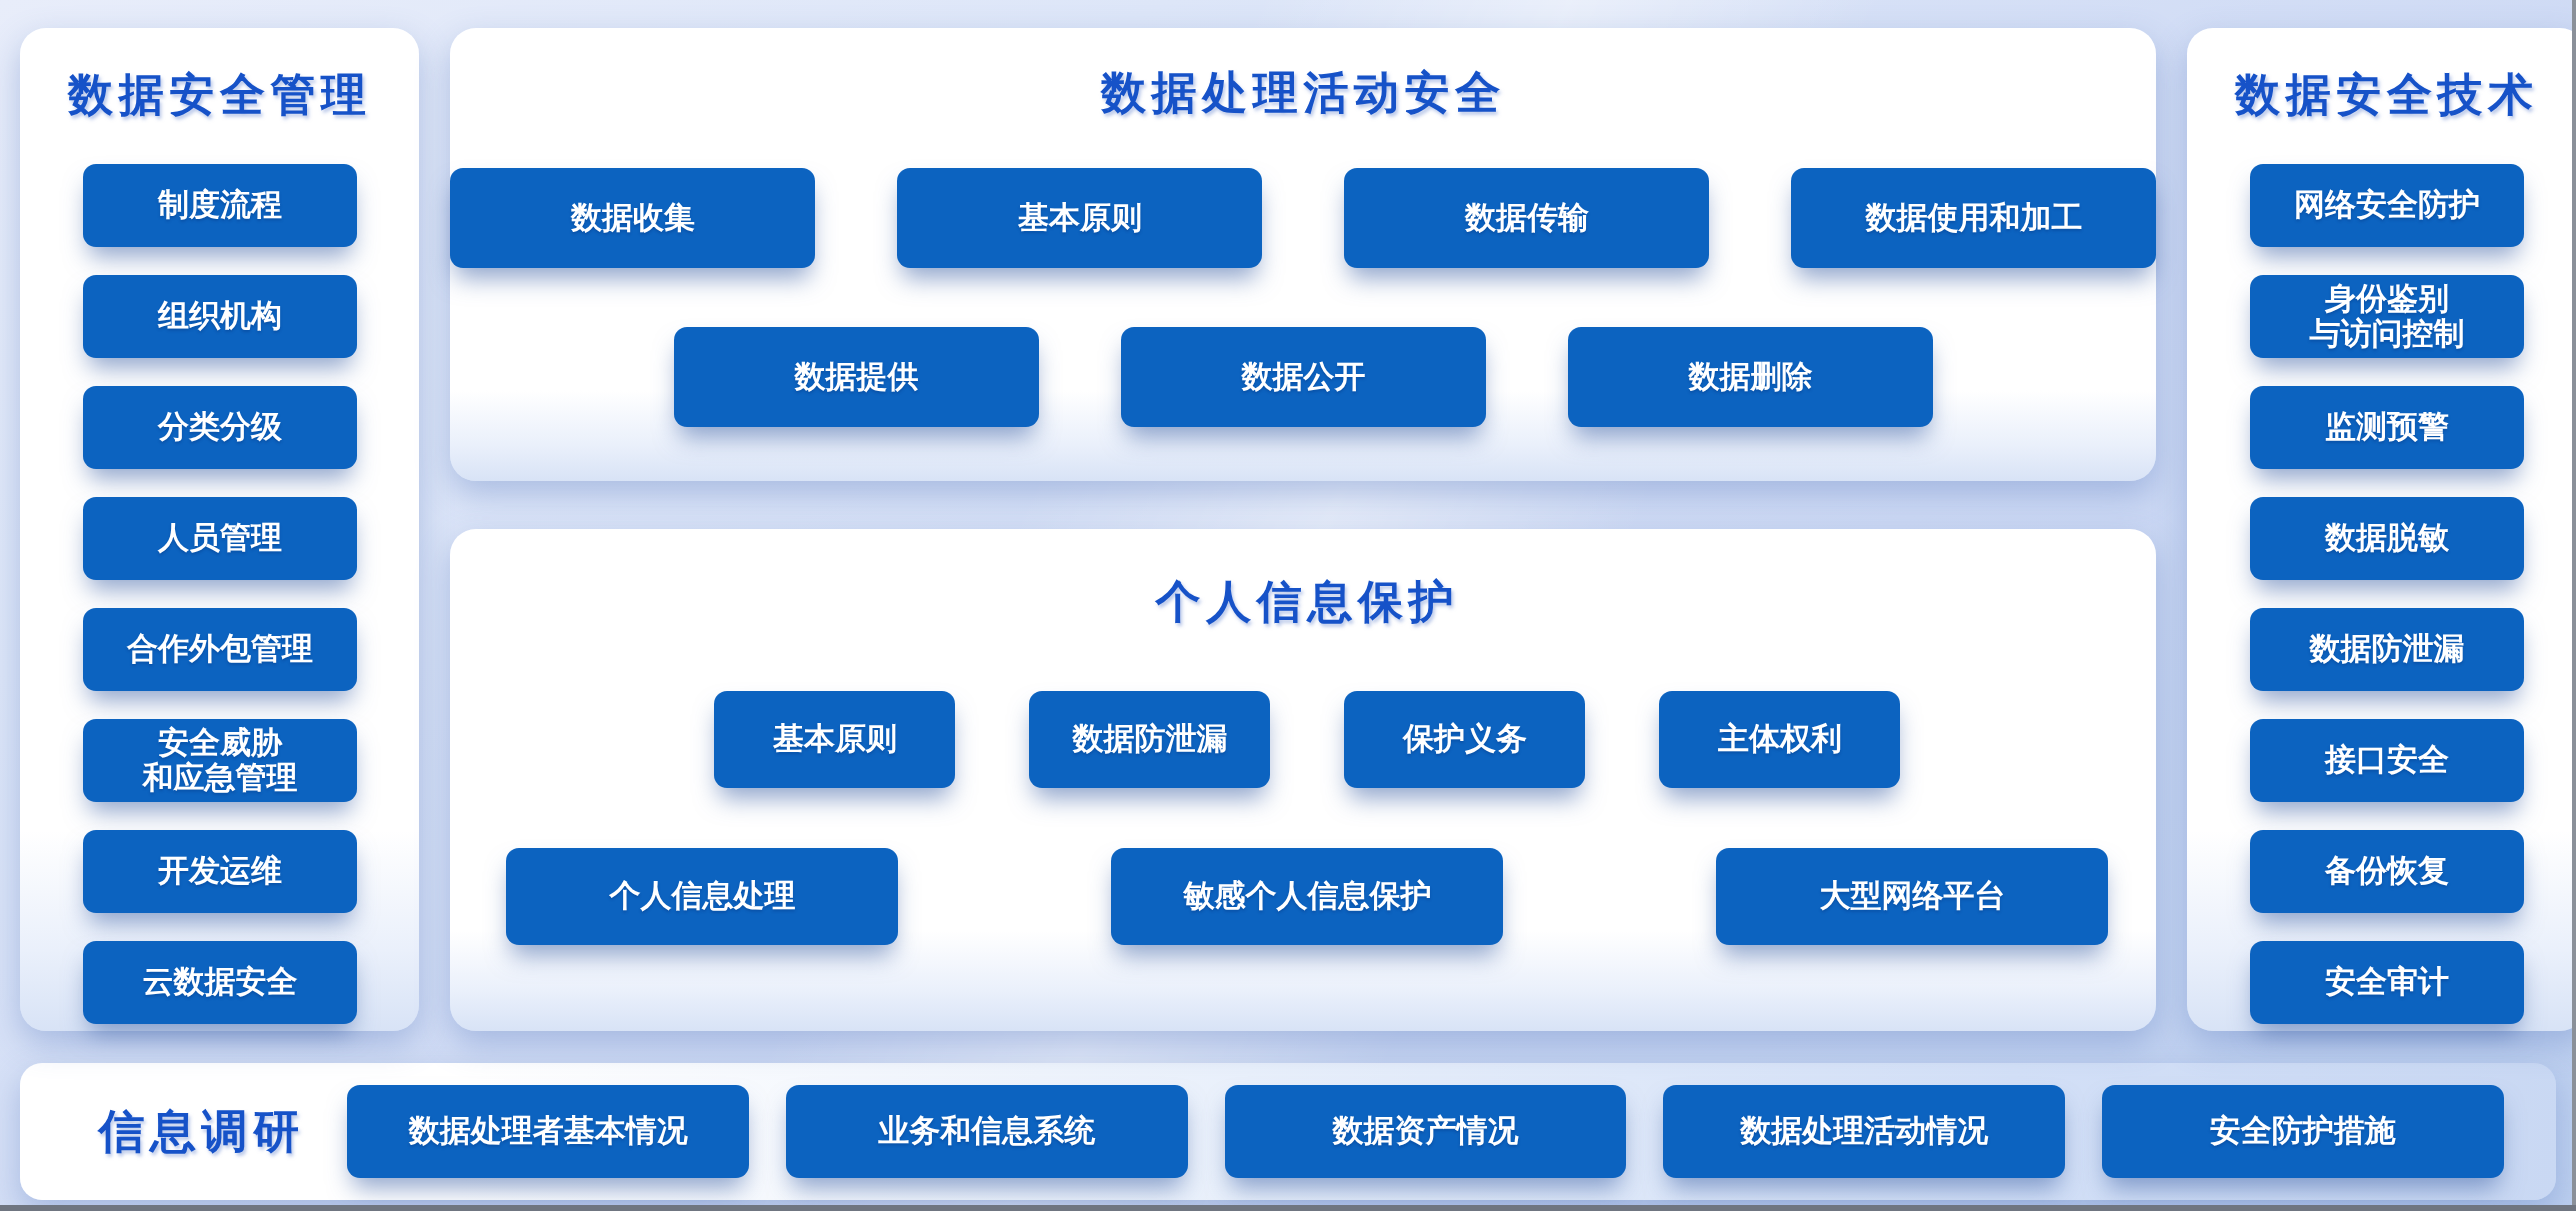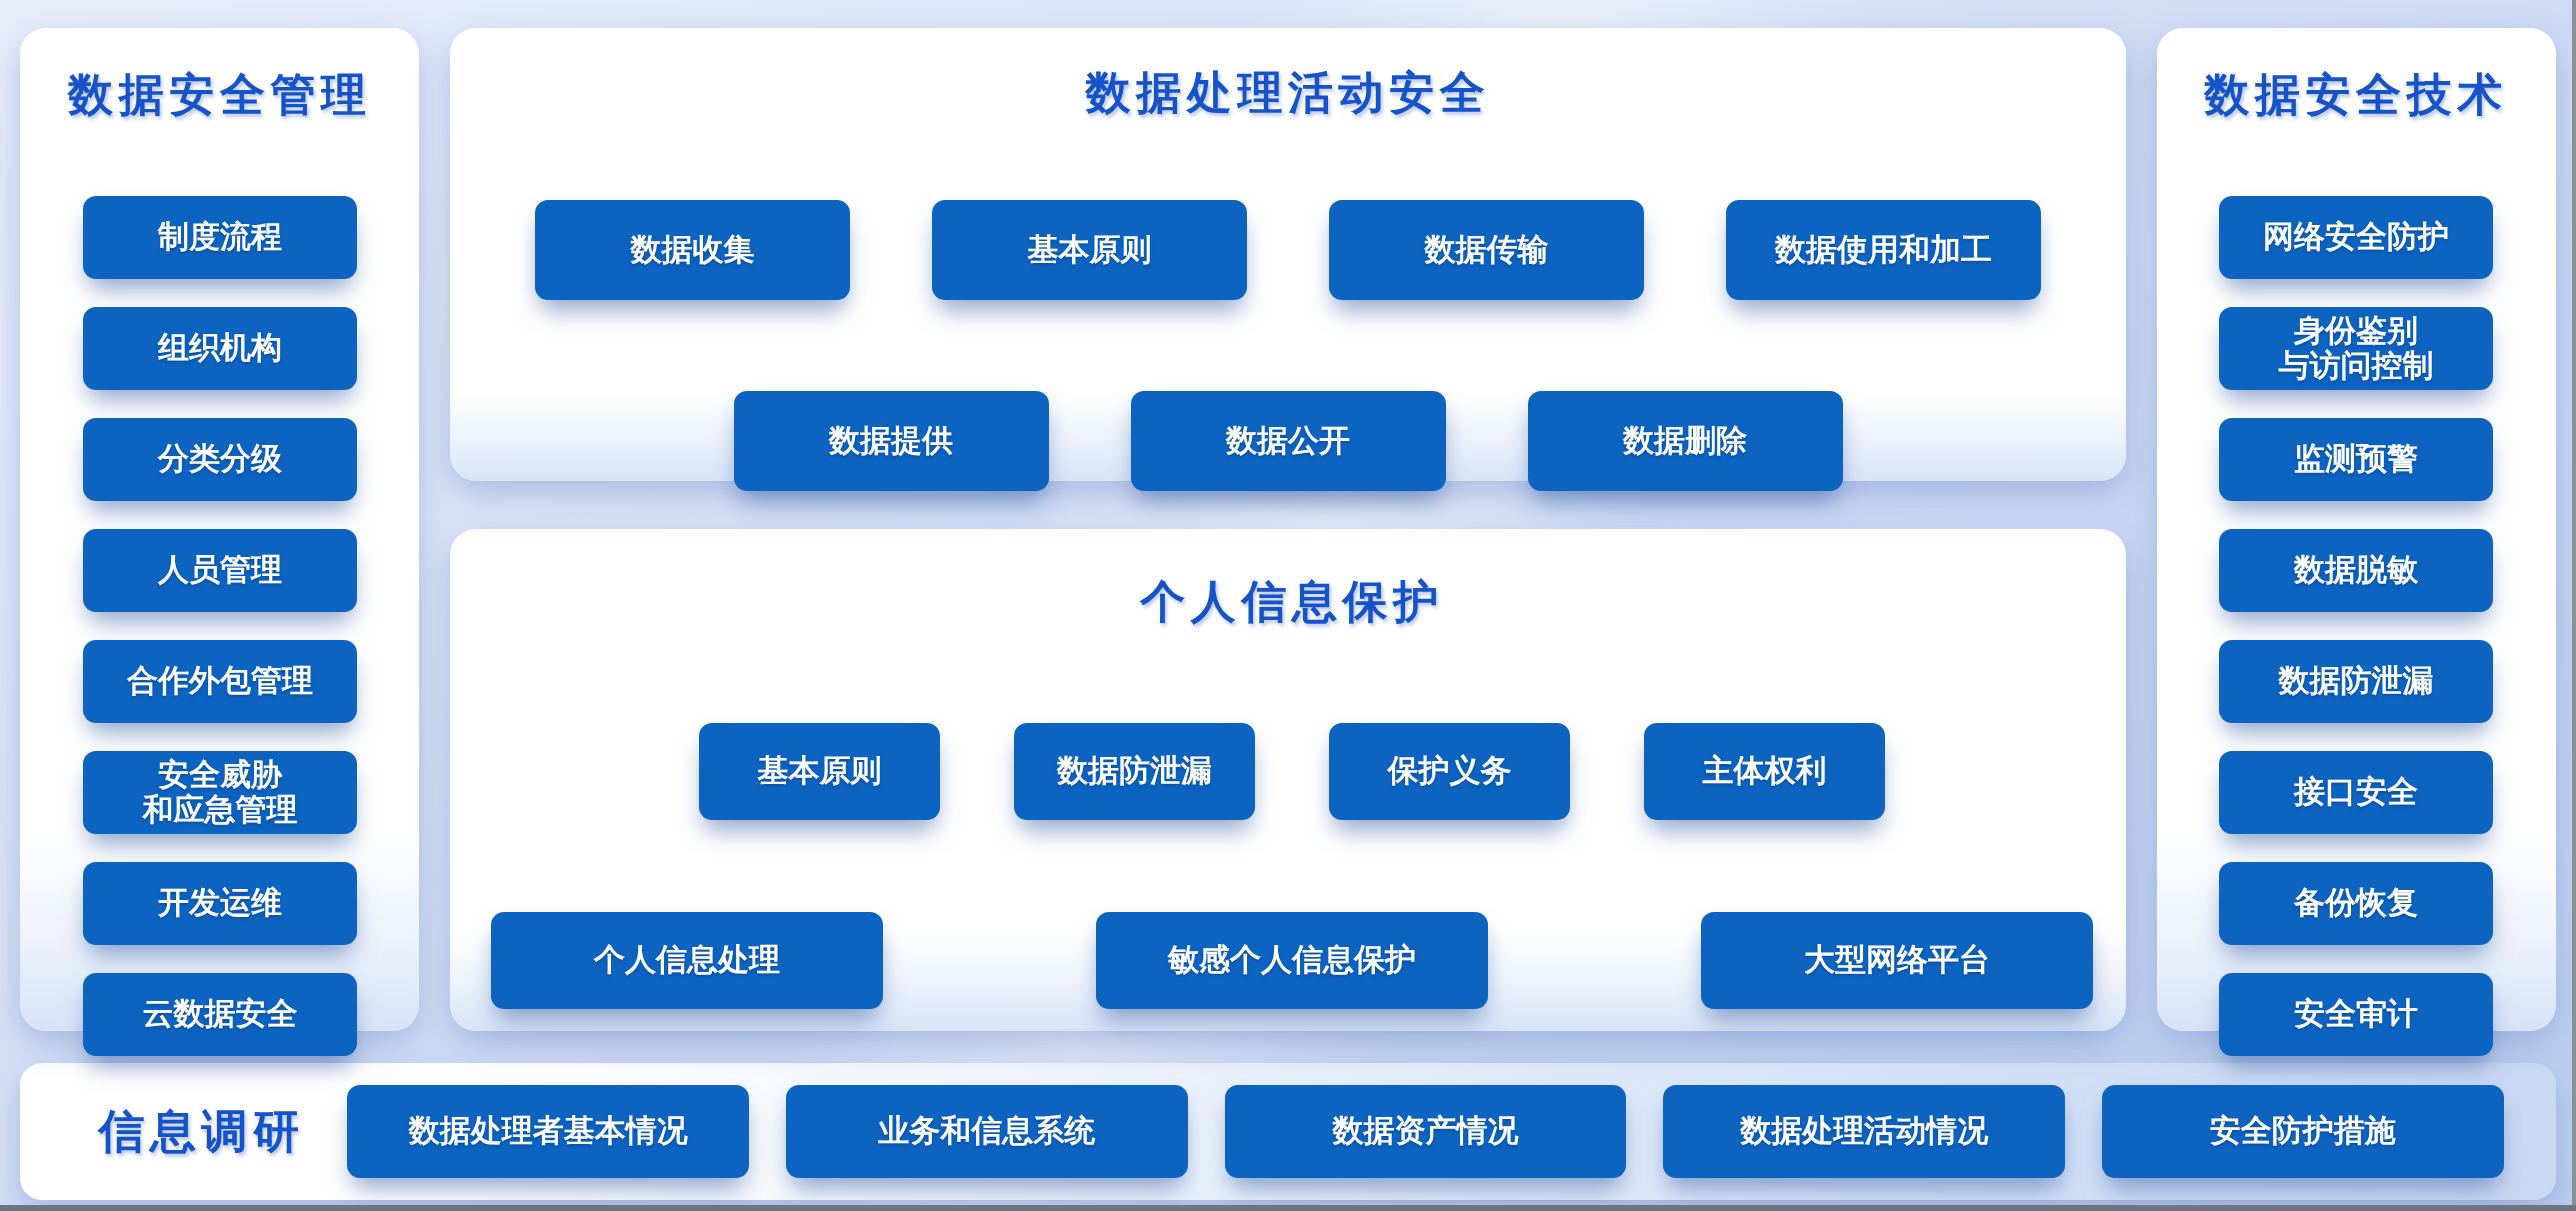--- a/index.html
+++ b/index.html
@@ -15,21 +15,20 @@
       linear-gradient(115deg, rgba(255,255,255,0) 40%, rgba(255,255,255,.45) 50%, rgba(255,255,255,0) 60%),
       linear-gradient(150deg, #e8edfa 0%, #dde6f8 25%, #cdd9f4 60%, #bccfef 100%);
   }
   .main-row { display: flex; gap: 31px; height: 1003px; }
 
   .panel {
     background: linear-gradient(180deg, #ffffff 0%, #ffffff 80%, #eaf0fb 92%, #d8e3f6 100%);
     border-radius: 26px;
     box-shadow: 0 13px 32px rgba(110, 140, 200, 0.45);
     box-sizing: border-box;
-    gap: 32px;
   }
 
   .panel-title {
     margin: 0; font-size: 45px; color: #1652C8; letter-spacing: 5.6px;
     text-shadow: 1.9px 2.8px 3.7px rgba(130, 155, 215, 0.55);
     white-space: nowrap;
   }
 
   .side-panel { width: 399px; flex: none; display: flex; flex-direction: column; align-items: center; padding-top: 37px; }
   .side-stack { margin-top: 39px; display: flex; flex-direction: column; gap: 28px; align-items: center; }
@@ -44,21 +43,21 @@
   .side-block { width: 274px; height: 83px; }
 
   .center-col { flex: 1; display: flex; flex-direction: column; gap: 48px; }
   .center-panel { display: flex; flex-direction: column; align-items: center; }
   .processing { height: 453px; padding-top: 35px; }
   .personal   { height: 503px; padding-top: 43px; padding-left: 8px; }
 
   .row { display: flex; justify-content: center; }
   .row-proc-1 { margin-top: 45px; gap: 82px; }
   .row-proc-2 { margin-top: 59px; gap: 82px; }
-  .proc-block { width: 315px; height: 100px; }
+  .proc-block { width: 365px; height: 100px; }
 
   .row-pers-1 { margin-top: 59px; gap: 74px; }
   .row-pers-2 { margin-top: 60px; gap: 213px; }
   .pers1-block { width: 241px; height: 97px; }
   .pers2-block { width: 392px; height: 97px; }
 
   .strip {
     margin-top: 32px; height: 137px; border-radius: 22px;
     display: flex; align-items: center; gap: 37px;
     padding: 0 52px 0 78px;

